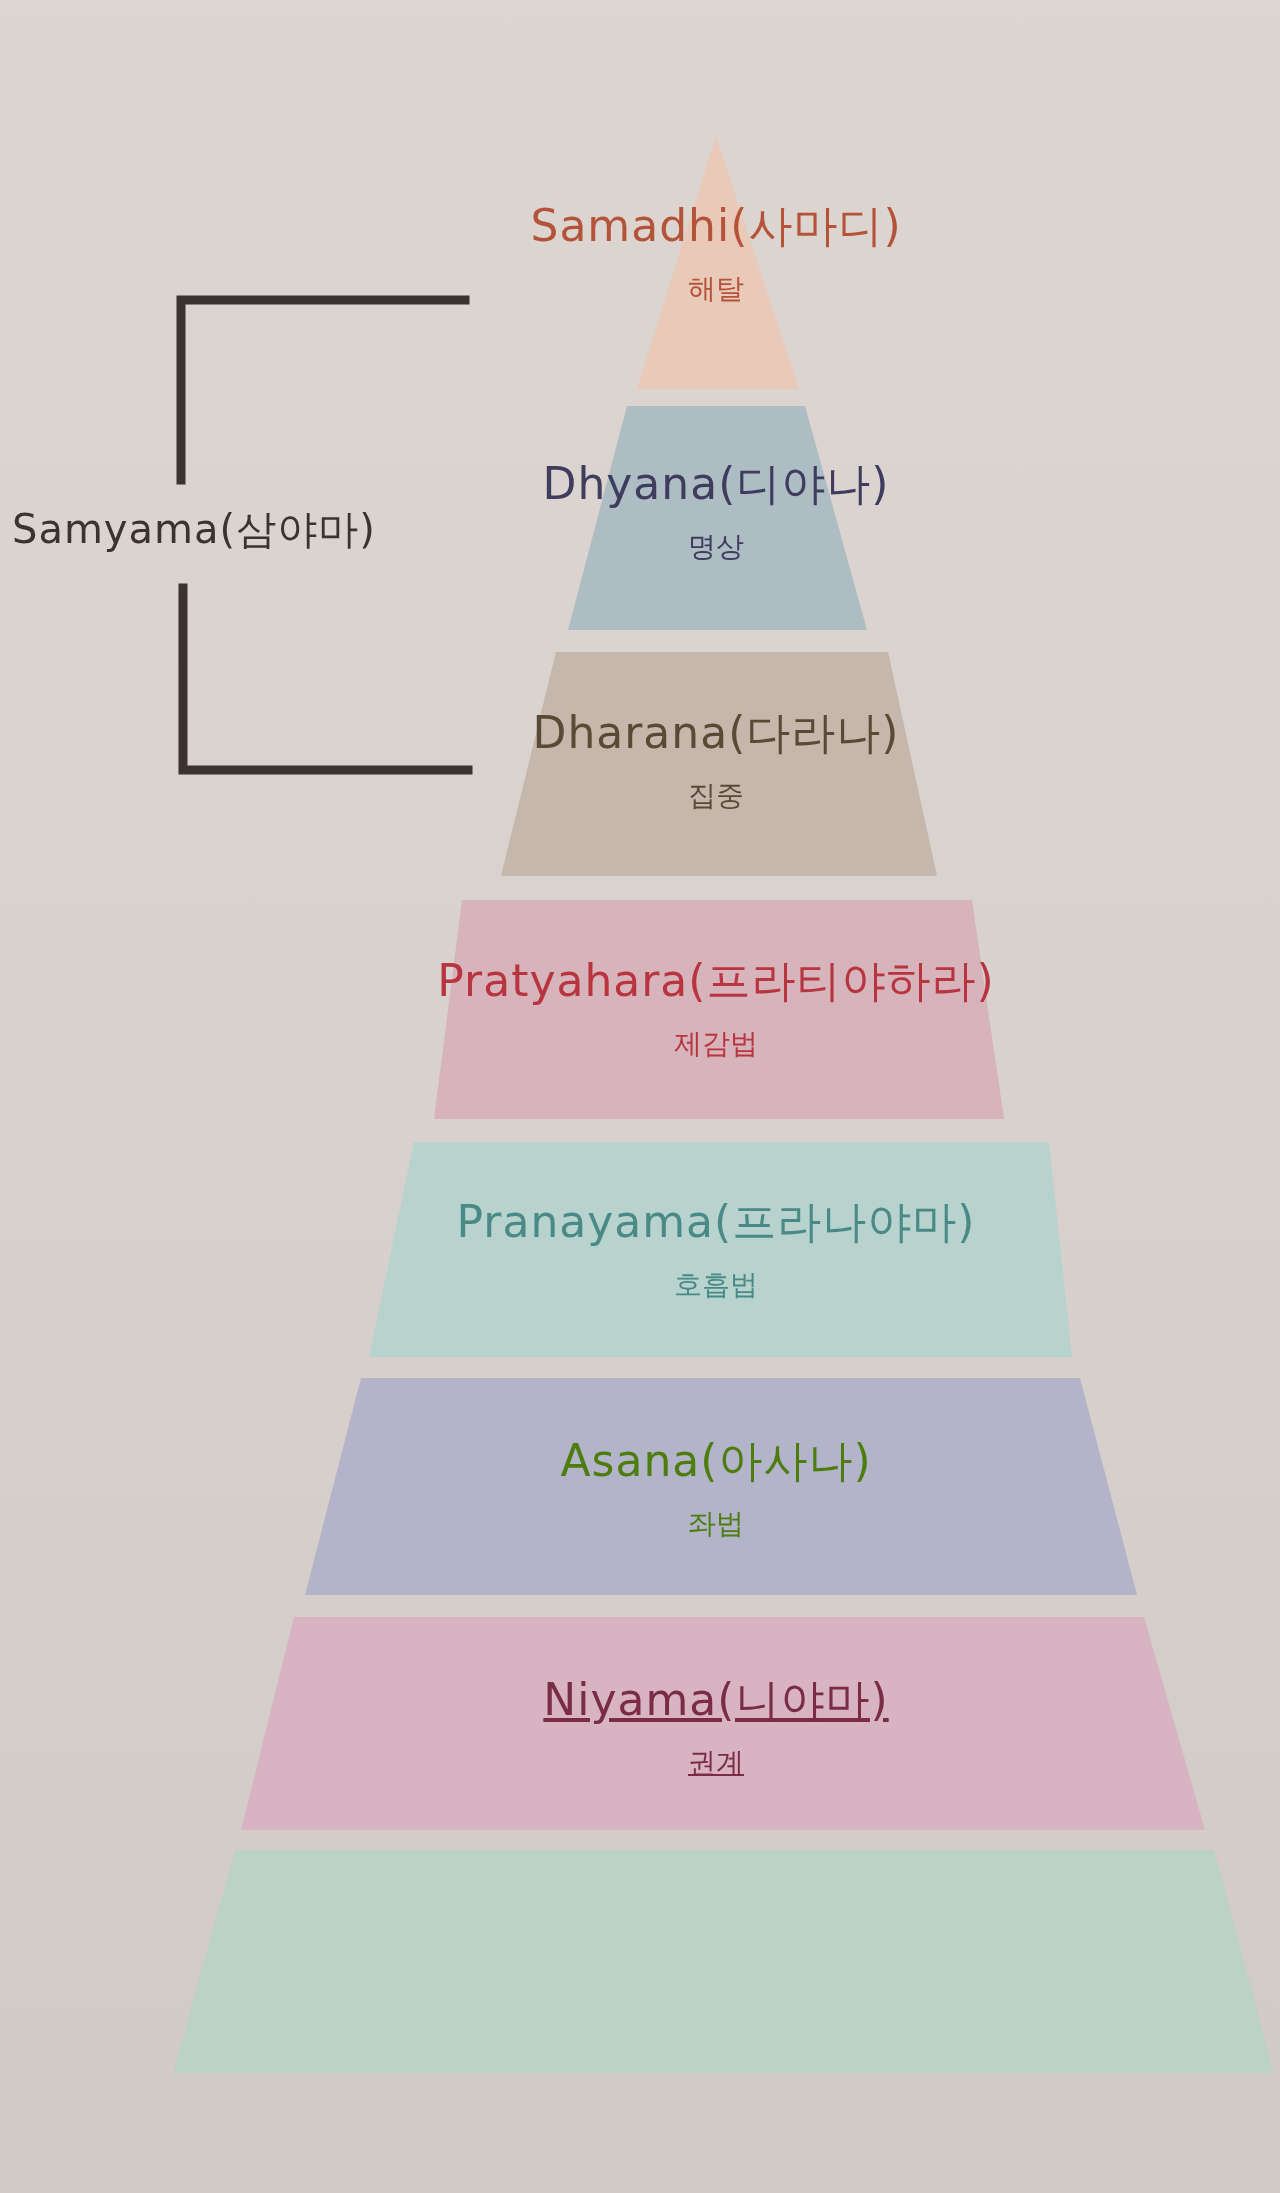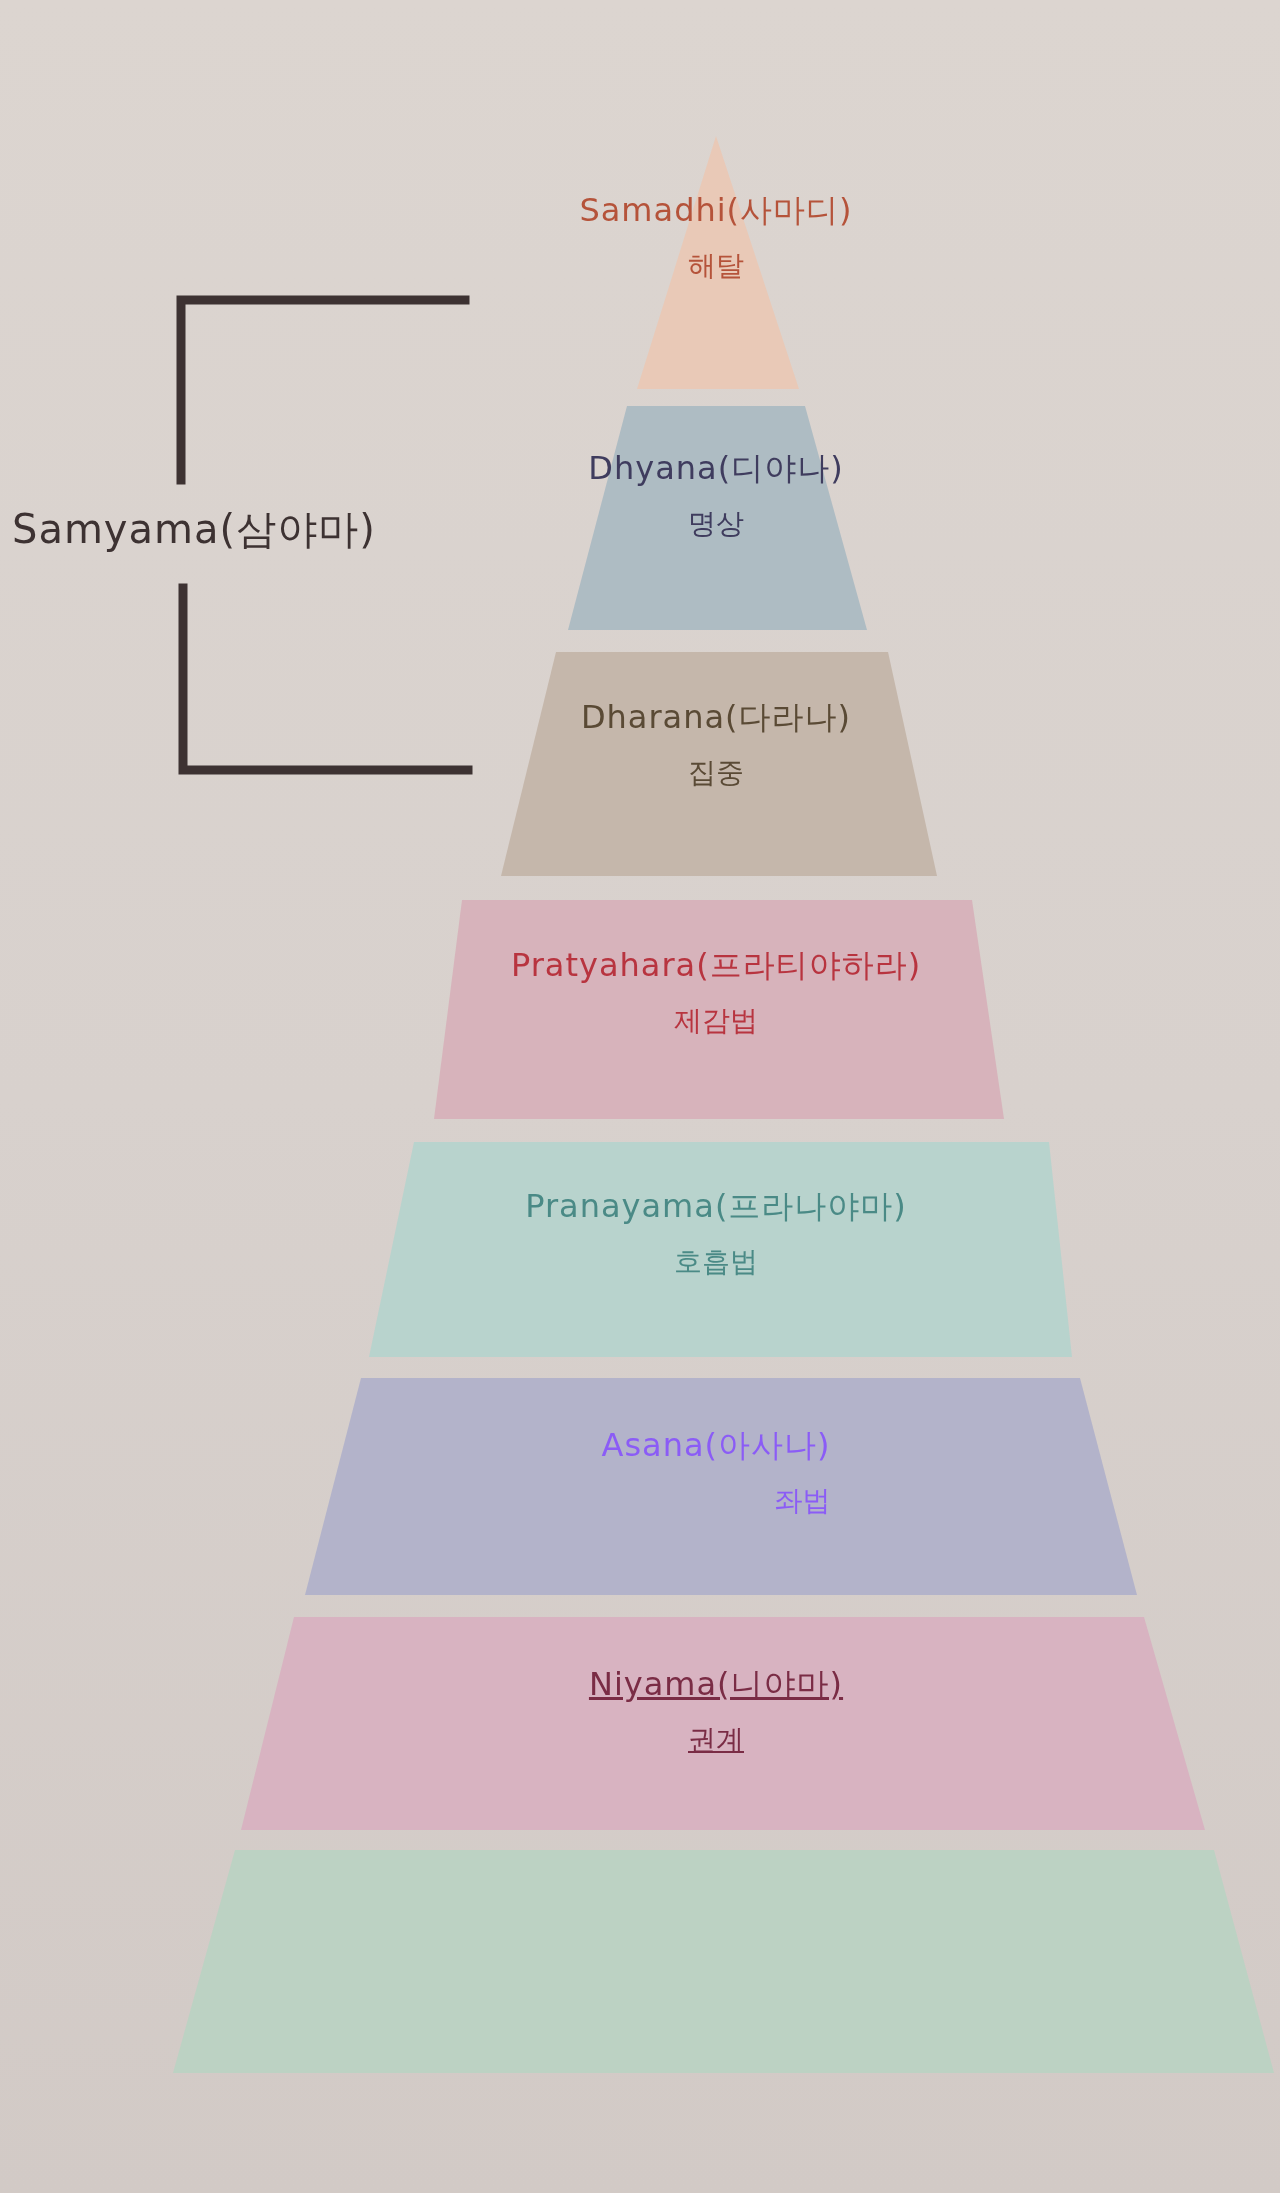--- a/index.html
+++ b/index.html
@@ -9,21 +9,21 @@
     position: relative;
     font-family: "DejaVu Sans", sans-serif;
   }
   #stage { position: absolute; left: 0; top: 0; width: 1280px; height: 2193px; }
   svg.pyr { position: absolute; left: 0; top: 0; }
   .tier-label {
     position: absolute; text-align: center; white-space: nowrap;
     transform: translateX(-50%);
     line-height: 1.25;
   }
-  .tier-label .en { display: block; font-size: 32px; letter-spacing: 1px; }
+  .tier-label .en { display: block; font-size: 44px; letter-spacing: 1px; margin-top: 8px; }
   .tier-label .ko { display: block; font-size: 28px; margin-top: 18px; }
   .bracket-label {
     position: absolute; left: 12px; top: 502px;
     font-size: 40px; color: #3a2f2f; white-space: nowrap; letter-spacing: 1px;
   }
 </style>
 </head>
 <body>
 
 <div id="stage">
@@ -58,21 +58,21 @@
     <span class="ko">제감법</span>
   </div>
   <div class="tier-label" style="left: 716px; top: 697px; color: rgb(90, 74, 53);">
     <span class="en">Dharana(다라나)</span>
     <span class="ko">집중</span>
   </div>
   <div class="tier-label" style="left: 716px; top: 1186px; color: rgb(74, 138, 134);">
     <span class="en">Pranayama(프라나야마)</span>
     <span class="ko">호흡법</span>
   </div>
-  <div class="tier-label" style="left: 716px; top: 1425px; color: #8b5cf6; text-align: right;">
+  <div class="tier-label" style="left: 716px; top: 1425px; color: #4d7c0f;">
     <span class="en">Asana(아사나)</span>
     <span class="ko">좌법</span>
   </div>
   <div class="tier-label" style="left: 716px; top: 1664px; color: rgb(122, 44, 69); text-decoration: underline;">
     <span class="en">Niyama(니야마)</span>
     <span class="ko">권계</span>
   </div>
 </div>
 
 </body></html>

